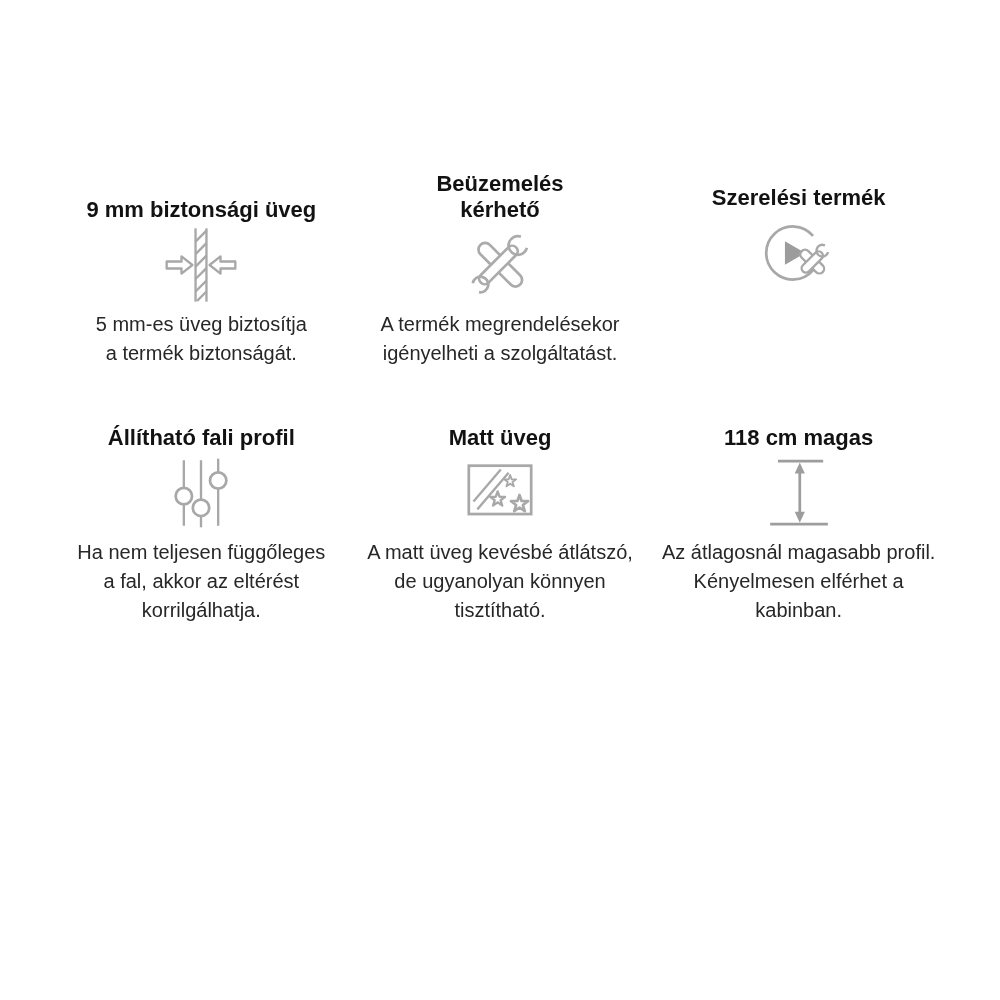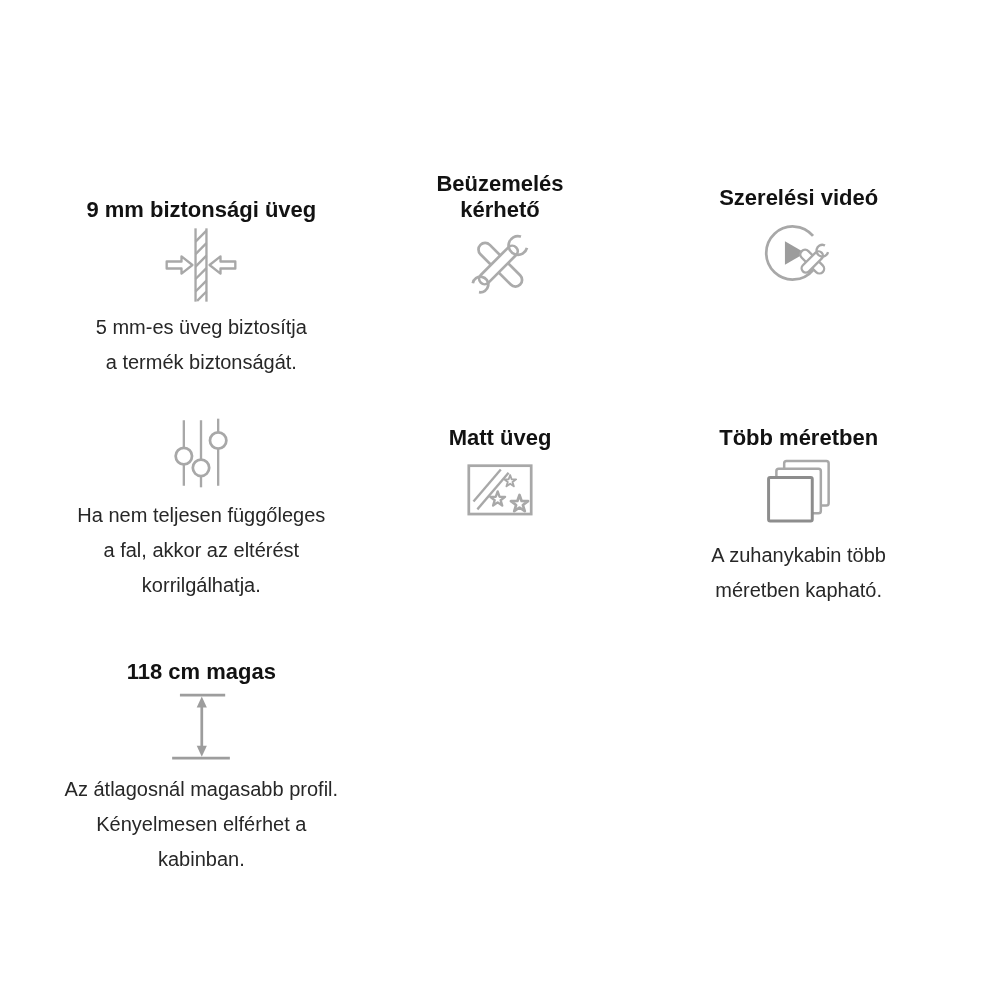--- a/index.html
+++ b/index.html
@@ -39,21 +39,21 @@
   .icon-box {
     width: 78px;
     height: 78px;
     margin: 4px 0 6px 0;
     flex: 0 0 auto;
   }
   .icon-box svg { width: 100%; height: 100%; display: block; }
   .desc {
     margin: 0;
     font-size: 20px;
-    line-height: 35px;
+    line-height: 29px;
     color: #272727;
     white-space: pre-line;
   }
 </style>
 </head>
 <body>
 
 <div class="features-grid">
 
   <section class="feature row1">
@@ -88,39 +88,42 @@
         <g fill="#fff" stroke="#ababab" stroke-width="3.5">
           <rect x="14" y="41" width="72" height="17" rx="8.5" transform="rotate(45 50 50)"></rect>
           <rect x="16" y="43" width="64" height="14" rx="7" transform="rotate(-45 48 50)"></rect>
         </g>
         <g fill="none" stroke="#ababab" stroke-width="3.5">
           <circle cx="73" cy="25" r="12" stroke-dasharray="57 19" transform="rotate(15 73 25)"></circle>
           <circle cx="25" cy="75" r="10" stroke-dasharray="47 16" transform="rotate(190 25 75)"></circle>
         </g>
       </svg>
     </div>
+    <p class="desc">A termék megrendelésekor
+igényelheti a szolgáltatást.</p>
   </section>
 
 
   <section class="feature row2">
-    <h3 class="title">Szerelési videó</h3>
+    <h3 class="title">Szerelési termék</h3>
     <div class="icon-box">
       <svg viewBox="0 0 100 100">
         <path d="M68,71.9 A34,34 0 1 1 68,28.1" fill="none" stroke="#a8a8a8" stroke-width="3.5"></path>
         <polygon points="32,35 32,65 58,50" fill="#9c9c9c"></polygon>
         <g fill="#fff" stroke="#a8a8a8" stroke-width="3">
           <rect x="48" y="55" width="38" height="12" rx="6" transform="rotate(45 67 61)"></rect>
           <rect x="50" y="56" width="34" height="11" rx="5.5" transform="rotate(-45 67 61.5)"></rect>
         </g>
         <circle cx="80" cy="47" r="7.5" fill="none" stroke="#a8a8a8" stroke-width="3" stroke-dasharray="36 12" transform="rotate(15 80 47)"></circle>
       </svg>
     </div>
   </section>
 
   <section class="feature row2">
+    <h3 class="title">Állítható fali profil</h3>
     <div class="icon-box">
       <svg viewBox="0 0 100 100">
         <g stroke="#a8a8a8" stroke-width="3" fill="none">
           <line x1="28" y1="8" x2="28" y2="92"></line>
           <line x1="50" y1="8" x2="50" y2="94"></line>
           <line x1="72" y1="6" x2="72" y2="92"></line>
         </g>
         <g fill="#fff" stroke="#a8a8a8" stroke-width="3.5">
           <circle cx="28" cy="54" r="10.5"></circle>
           <circle cx="50" cy="69" r="10.5"></circle>
@@ -142,34 +145,24 @@
           <line x1="16" y1="61" x2="51" y2="20"></line>
           <line x1="21" y1="71" x2="61" y2="24"></line>
         </g>
         <g fill="#fff" stroke="#a8a8a8" stroke-width="3" stroke-linejoin="round">
           <path d="M0,-10 L2.35,-3.24 L9.51,-3.09 L3.8,1.24 L5.88,8.09 L0,4 L-5.88,8.09 L-3.8,1.24 L-9.51,-3.09 L-2.35,-3.24 Z" transform="translate(63,35) scale(0.8)"></path>
           <path d="M0,-10 L2.35,-3.24 L9.51,-3.09 L3.8,1.24 L5.88,8.09 L0,4 L-5.88,8.09 L-3.8,1.24 L-9.51,-3.09 L-2.35,-3.24 Z" transform="translate(47,58) scale(1.0)"></path>
           <path d="M0,-10 L2.35,-3.24 L9.51,-3.09 L3.8,1.24 L5.88,8.09 L0,4 L-5.88,8.09 L-3.8,1.24 L-9.51,-3.09 L-2.35,-3.24 Z" transform="translate(75,64) scale(1.15)"></path>
         </g>
       </svg>
     </div>
+    <p class="desc">A matt üveg kevésbé átlátszó,
+de ugyanolyan könnyen tisztítható.</p>
   </section>
 
-  <section class="feature row3">
-    <h3 class="title">Több méretben</h3>
-    <div class="icon-box">
-      <svg viewBox="0 0 100 100">
-        <rect x="31" y="9" width="57" height="57" rx="3" fill="none" stroke="#a8a8a8" stroke-width="3.2"></rect>
-        <rect x="21" y="19" width="57" height="57" rx="3" fill="#fff" stroke="#a8a8a8" stroke-width="3.2"></rect>
-        <rect x="11" y="30" width="56" height="56" rx="2" fill="#fff" stroke="#8d8d8d" stroke-width="3.8"></rect>
-      </svg>
-    </div>
-    <p class="desc">A zuhanykabin több
-méretben kapható.</p>
-  </section>
 
   <section class="feature row3">
     <h3 class="title">118 cm magas</h3>
     <div class="icon-box">
       <svg viewBox="0 0 100 100">
         <g stroke="#9d9d9d" stroke-width="3.5" fill="none">
           <line x1="23" y1="9" x2="81" y2="9"></line>
           <line x1="13" y1="90" x2="87" y2="90"></line>
           <line x1="51" y1="22" x2="51" y2="77"></line>
         </g>

